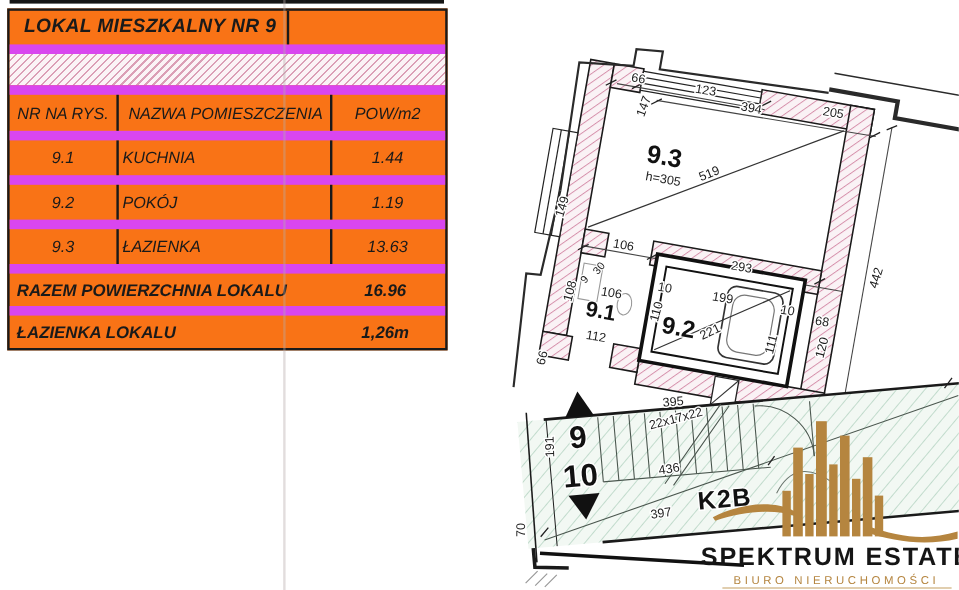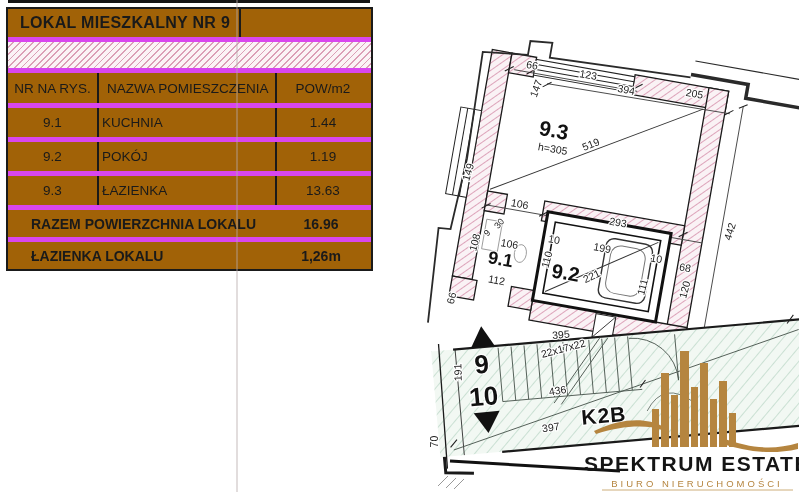--- a/index.html
+++ b/index.html
@@ -1,38 +1,38 @@
 <!DOCTYPE html>
 <html><head>
 <meta charset="utf-8">
 <style>
   html,body{margin:0;padding:0;background:#ffffff;}
   body{width:799px;height:492px;position:relative;overflow:hidden;
        font-family:"Liberation Sans",sans-serif;color:#1a1a1a;}
 
   
   .tbl{position:absolute;left:6px;top:7px;width:363px;border:2px solid #1a1a1a;
-       background:#a16207;z-index:20;}
-  .t-row{display:flex;border-top:5px solid #d946ef;align-items:stretch;}
+       background:#f97316;z-index:20;font-style:italic;}
+  .t-row{display:flex;border-top:8px solid #d946ef;align-items:stretch;}
   .t-row:first-child{border-top:none;}
   .t-title{height:28px;}
   .t-title-left{width:219px;border-right:2px solid #1a1a1a;display:flex;align-items:center;
        padding-left:12px;font-weight:bold;font-size:16px;letter-spacing:.3px;}
   .t-title-right{flex:1;}
   .t-hatch{height:26px;background:repeating-linear-gradient(135deg,
        #fbf3f6 0px,#fbf3f6 3.4px,#db9fb6 3.4px,#db9fb6 4.7px);}
   .t-head{height:30px;font-size:13.5px;}
   .t-data{height:29px;font-size:13.5px;}
   .c{display:flex;align-items:center;}
   .c1{width:89px;justify-content:center;}
   .c2{width:178px;border-left:2px solid #1a1a1a;padding-left:3px;box-sizing:border-box;}
   .c3{width:92px;border-left:2px solid #1a1a1a;justify-content:center;}
   .t-head .c2{padding-left:8px;}
   .t-foot{height:27px;font-size:14px;font-weight:bold;}
-  .f-label{width:267px;display:flex;align-items:center;padding-left:23px;box-sizing:border-box;}
+  .f-label{width:267px;display:flex;align-items:center;padding-left:6px;box-sizing:border-box;}
   .f-val{width:92px;display:flex;align-items:center;justify-content:center;}
 
   
   .top-strip{position:absolute;left:8px;top:0;width:362px;height:3px;background:#151515;z-index:30;}
   .fold-line{position:absolute;left:236px;top:0;width:1.5px;height:492px;
        background:#b7aaaa;opacity:.4;z-index:40;}
 
   
   svg{position:absolute;left:0;top:0;z-index:10;}
   .dim{font-size:10.5px;fill:#1c1c1c;paint-order:stroke;stroke:#ffffff;stroke-width:2.4px;}

